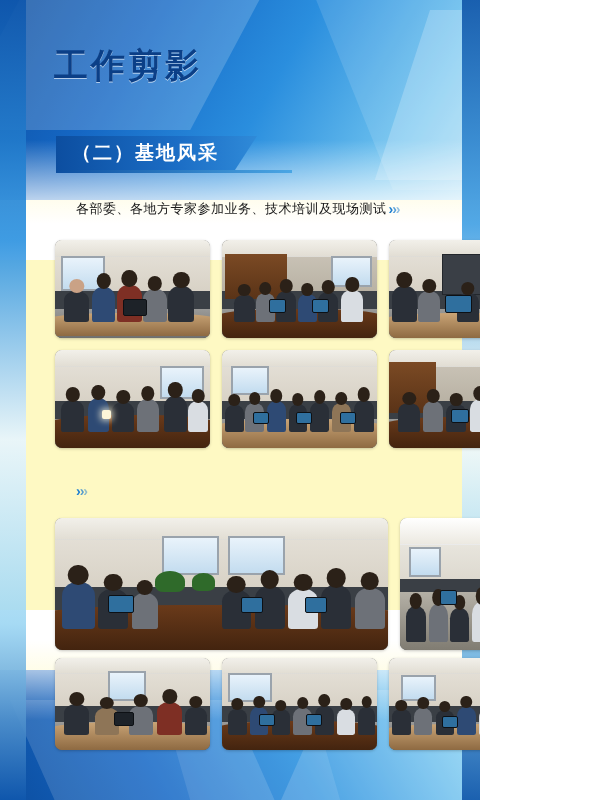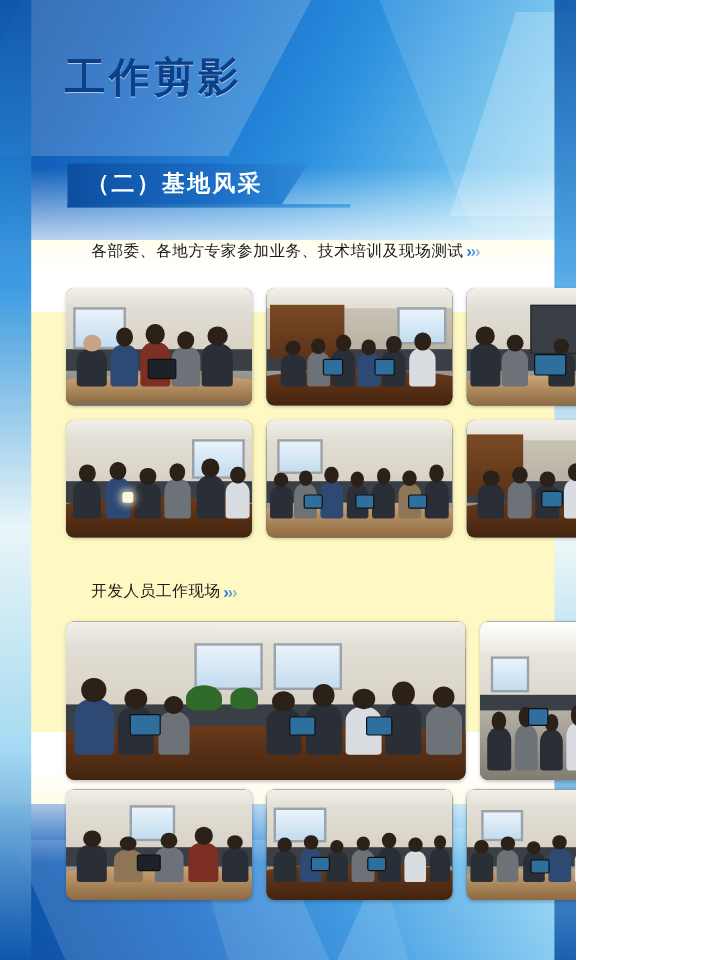--- a/index.html
+++ b/index.html
@@ -336,21 +336,20 @@
   <div class="caption caption-1">
     <span class="caption-text">各部委、各地方专家参加业务、技术培训及现场测试</span>
     <span class="chevrons">
         <span>›</span>
         <span>›</span>
         <span>›</span>
       </span>
   </div>
 
   <div class="caption caption-2">
-    <span class="caption-text">开发人员工作现场</span>
     <span class="chevrons">
         <span>›</span>
         <span>›</span>
         <span>›</span>
       </span>
   </div>
 
   <div class="photo ph1">
     <div class="scene">
       <div class="wall"></div>

